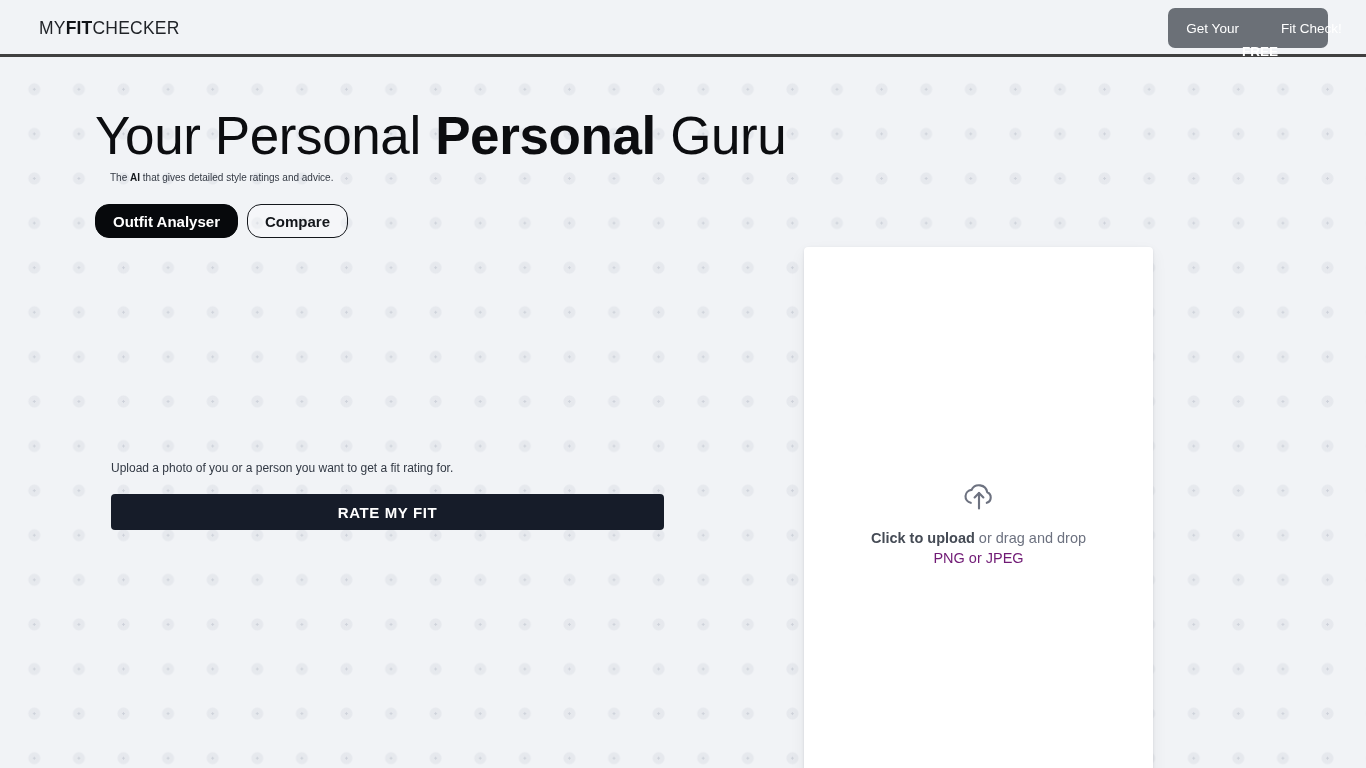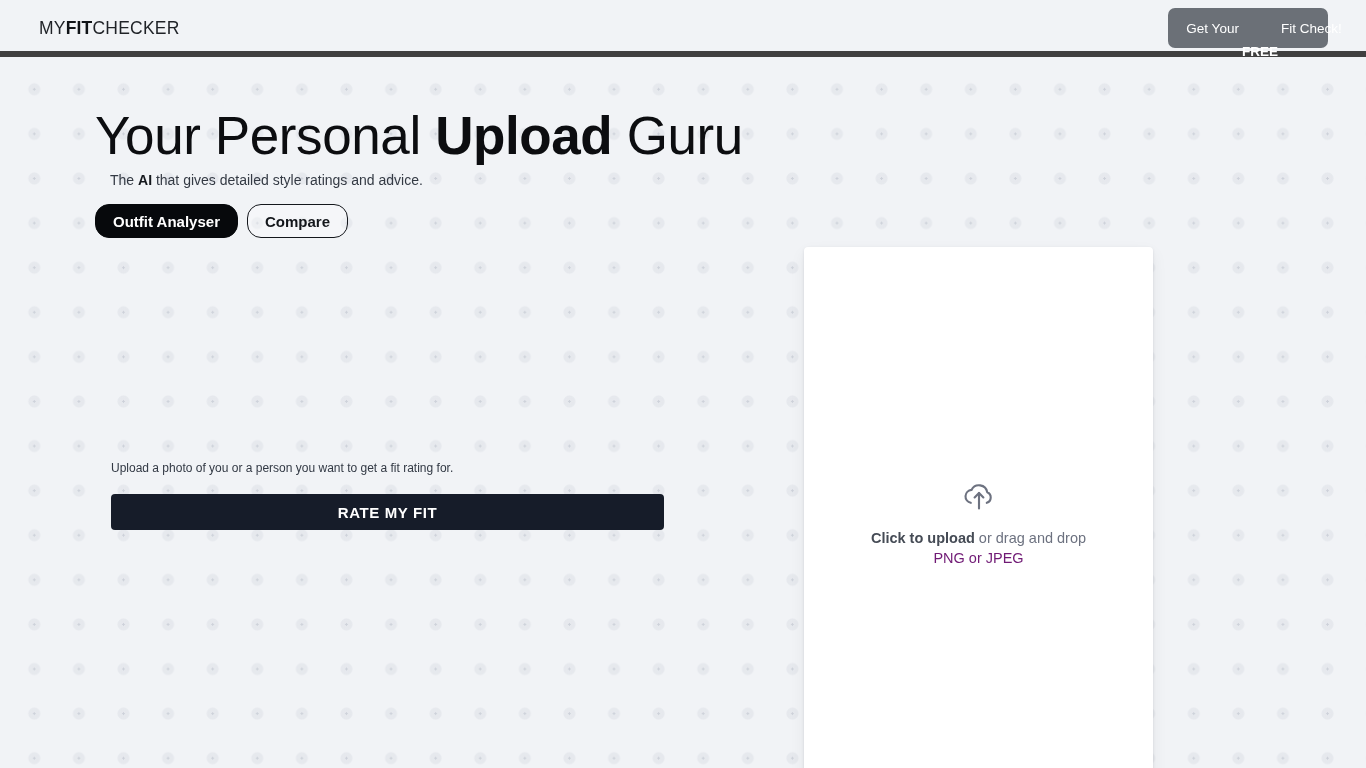--- a/index.html
+++ b/index.html
@@ -32,21 +32,21 @@
     pointer-events: none;
   }
 
   
   #site-header {
     position: absolute;
     left: 0; top: 0;
     width: 1366px;
     height: 57px;
     background: #f1f3f6;
-    border-bottom: 6px solid #404040;
+    border-bottom: 3px solid #404040;
     z-index: 5;
   }
 
   #brand-logo {
     position: absolute;
     left: 39px;
     top: 18px;
     font-size: 17.5px;
     letter-spacing: 0.2px;
     color: #1f2227;
@@ -96,21 +96,21 @@
     color: #0c0d10;
     letter-spacing: -0.4px;
     white-space: nowrap;
   }
   #hero-title .bold { font-weight: 700; }
 
   #hero-subtitle {
     position: absolute;
     left: 110px;
     top: 115px;
-    font-size: 14px;
+    font-size: 10px;
     color: #343a44;
     font-weight: 400;
     white-space: nowrap;
     text-align: right;
   }
   #hero-subtitle .bold { font-weight: 700; color: #15181d; }
 
   
   #mode-tabs {
     position: absolute;
@@ -227,21 +227,21 @@
 
   <button id="free-check-button">
       <span>Get Your </span>
       <span class="bold">FREE</span>
       <span> Fit Check!</span>
     </button>
 </header>
 
 <main id="main-area">
 
-  <h1 id="hero-title"><span>Your Personal </span><span class="bold">Upload</span><span> Guru</span></h1>
+  <h1 id="hero-title"><span>Your Personal </span><span class="bold">Personal</span><span> Guru</span></h1>
 
   <p id="hero-subtitle"><span>The </span><span class="bold">AI</span><span> that gives detailed style ratings and advice.</span></p>
 
   <nav id="mode-tabs">
     <button class="tab-button active">
         <span>Outfit Analyser</span>
       </button>
     <button class="tab-button inactive">
         <span>Compare</span>
       </button>

